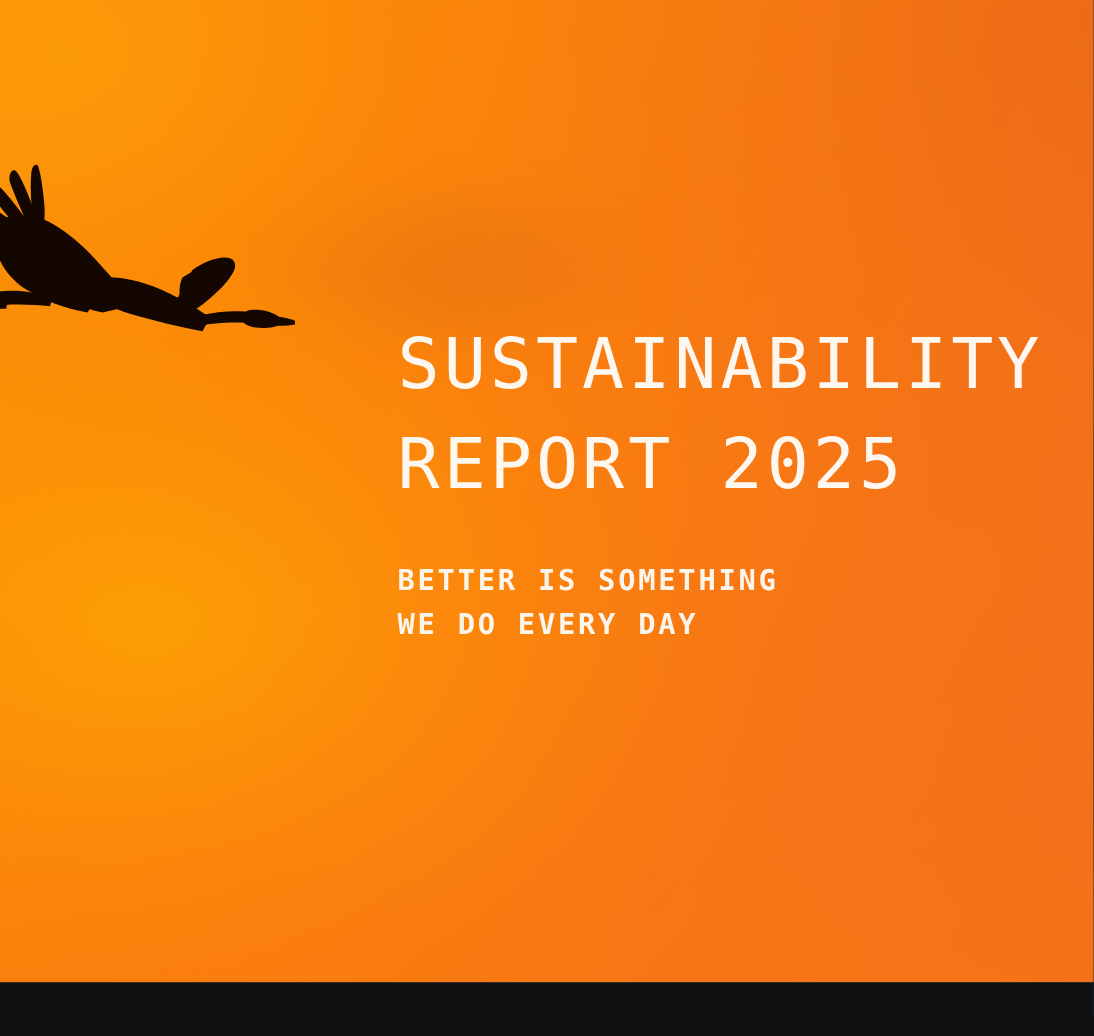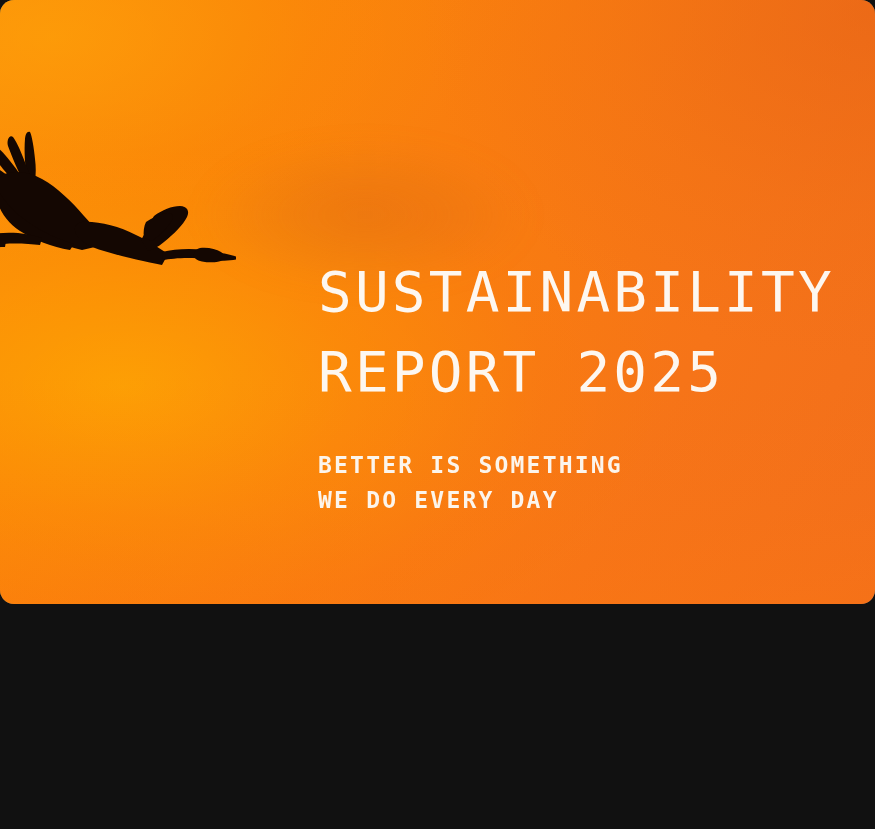--- a/index.html
+++ b/index.html
@@ -3,24 +3,23 @@
 <meta charset="utf-8">
 <style>
   html, body {
     margin: 0;
     padding: 0;
     background: #111;
   }
   #poster {
     position: relative;
     width: 875px;
-    height: 604px;
+    height: 786px;
     overflow: hidden;
     background: #0c4a6e;
-    border-radius: 14px;
   }
 
   
   .sky-base {
     position: absolute;
     inset: 0;
     background: linear-gradient(118deg,
         #FB8F09 0%,
         #FA8509 22%,
         #F97C10 48%,

